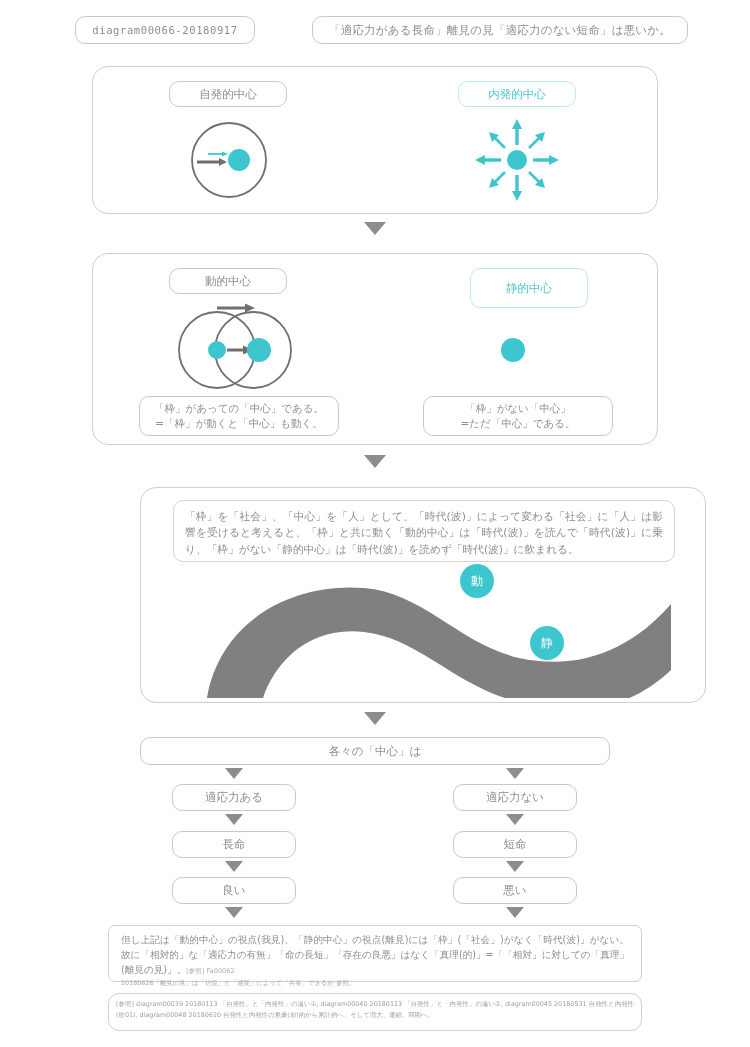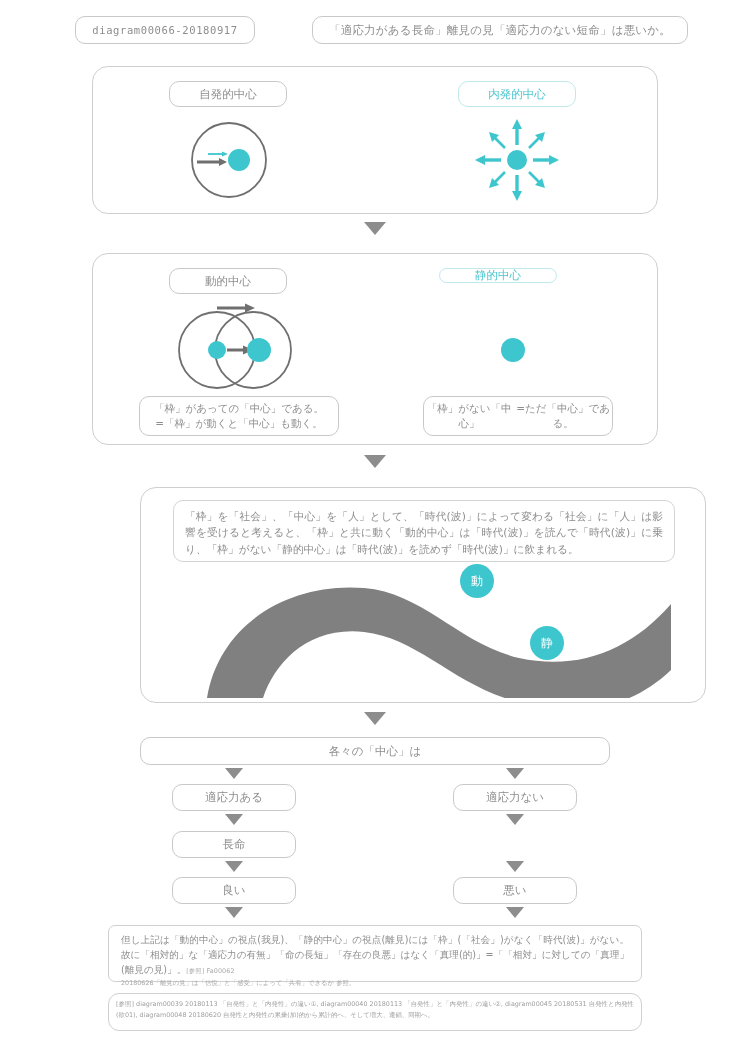--- a/index.html
+++ b/index.html
@@ -60,25 +60,25 @@
   
   #panel-one { left: 92px; top: 66px; width: 566px; height: 148px; }
   #label-jihatsu { position: absolute; left: 76px; top: 14px; width: 118px; height: 26px; font-size: 11.5px; }
   #label-naihatsu { position: absolute; left: 365px; top: 14px; width: 118px; height: 26px; font-size: 11.5px; }
   #fig-spontaneous { position: absolute; left: 90px; top: 50px; width: 92px; height: 86px; }
   #fig-intrinsic   { position: absolute; left: 378px; top: 48px; width: 92px; height: 90px; }
 
   
   #panel-two { left: 92px; top: 253px; width: 566px; height: 192px; }
   #label-douteki { position: absolute; left: 76px; top: 14px; width: 118px; height: 26px; font-size: 11.5px; }
-  #label-seiteki { position: absolute; left: 346px; top: 14px; width: 118px; height: 15px; font-size: 11.5px; }
+  #label-seiteki { position: absolute; left: 377px; top: 14px; width: 118px; height: 40px; font-size: 11.5px; }
   #fig-dynamic { position: absolute; left: 78px; top: 44px; width: 130px; height: 96px; }
   #fig-static  { position: absolute; left: 390px; top: 44px; width: 60px; height: 96px; }
   #note-dynamic { position: absolute; left: 46px; top: 142px; width: 200px; height: 40px; font-size: 10.5px; line-height: 1.45; flex-direction: column; }
-  #note-static  { position: absolute; left: 330px; top: 142px; width: 190px; height: 40px; font-size: 10.5px; line-height: 1.45; flex-direction: row; }
+  #note-static  { position: absolute; left: 330px; top: 142px; width: 190px; height: 40px; font-size: 10.5px; line-height: 1.45; flex-direction: column; }
 
   
   #panel-three { left: 92px; top: 487px; width: 566px; height: 216px; margin-left: 48px; }
   #para-box {
     position: absolute; left: 32px; top: 12px; width: 502px; height: 62px;
     border: 1px solid #d4d4d4; border-radius: 10px; box-sizing: border-box;
     padding: 8px 11px; font-size: 10.7px; line-height: 1.52; color: #8d8d8d;
     text-align: justify;
   }
   #wave-figure { position: absolute; left: 18px; top: 70px; width: 530px; height: 140px; }
@@ -254,20 +254,21 @@
   <div class="tri-small" id="a-lh"></div>
   <div class="tri-small" id="a-rh"></div>
 
   <div class="pill flow-box" id="flow-r1">適応力ない</div>
   <div class="pill flow-box" id="flow-l1">適応力ある</div>
 
   <div class="tri-small" id="a-l1"></div>
   <div class="tri-small" id="a-r1"></div>
 
   <div class="pill flow-box" id="flow-l2">長命</div>
+  <div class="pill flow-box" id="flow-r2">短命</div>
 
   <div class="tri-small" id="a-l2"></div>
   <div class="tri-small" id="a-r2"></div>
 
   <div class="pill flow-box" id="flow-l3">良い</div>
   <div class="pill flow-box" id="flow-r3">悪い</div>
 
   <div class="tri-small" id="a-l3"></div>
   <div class="tri-small" id="a-r3"></div>
 

